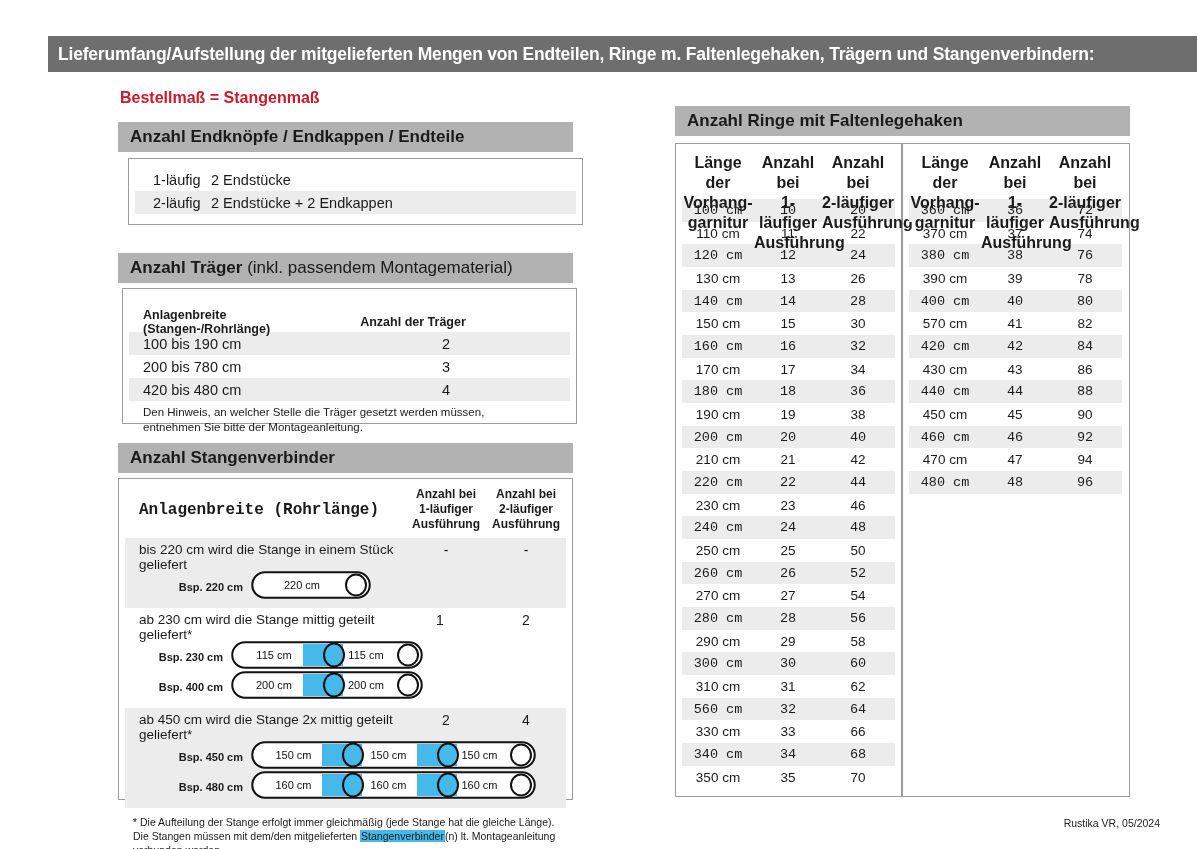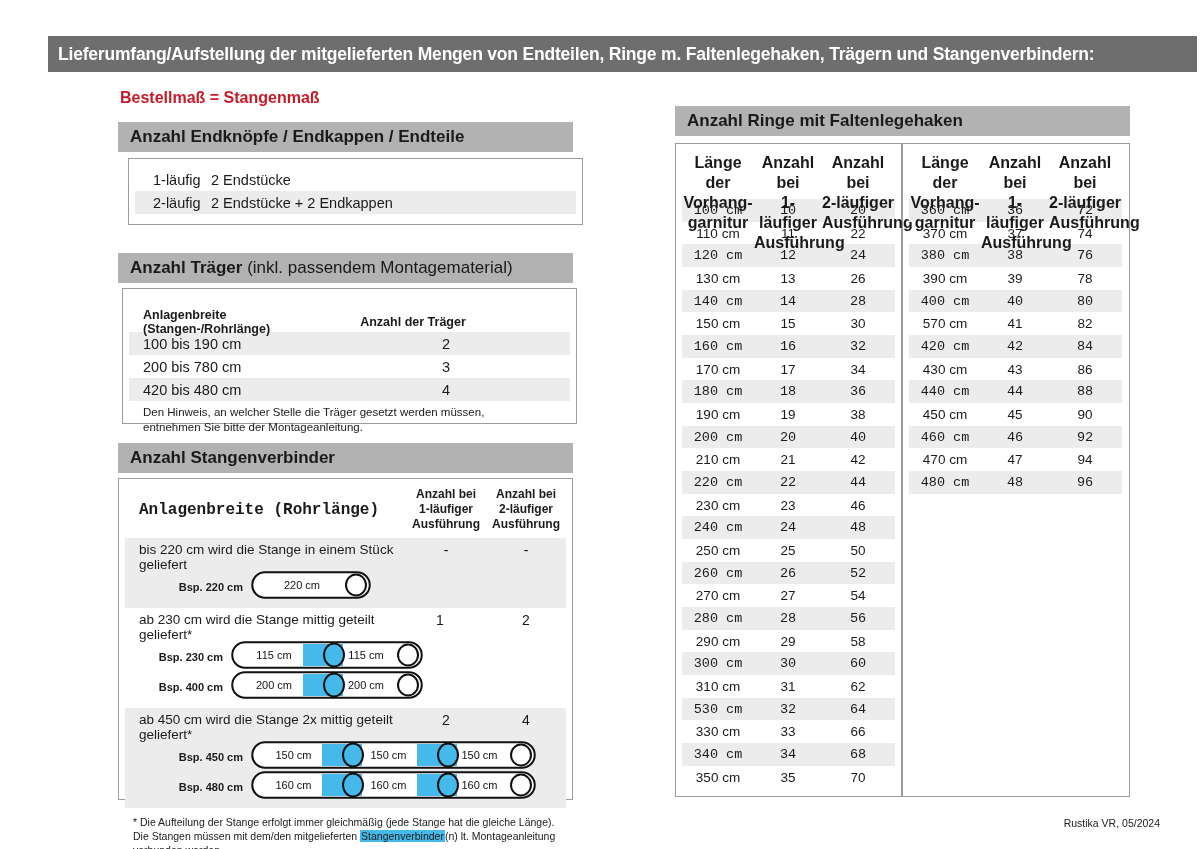--- a/index.html
+++ b/index.html
@@ -330,21 +330,21 @@
           <span class="rc1">300 cm</span>
           <span class="rc2">30</span>
           <span class="rc3">60</span>
         </div>
         <div class="ring-row">
           <span class="rc1">310 cm</span>
           <span class="rc2">31</span>
           <span class="rc3">62</span>
         </div>
         <div class="ring-row stripe">
-          <span class="rc1">530 cm</span>
+          <span class="rc1">560 cm</span>
           <span class="rc2">32</span>
           <span class="rc3">64</span>
         </div>
         <div class="ring-row">
           <span class="rc1">330 cm</span>
           <span class="rc2">33</span>
           <span class="rc3">66</span>
         </div>
         <div class="ring-row stripe">
           <span class="rc1">340 cm</span>

